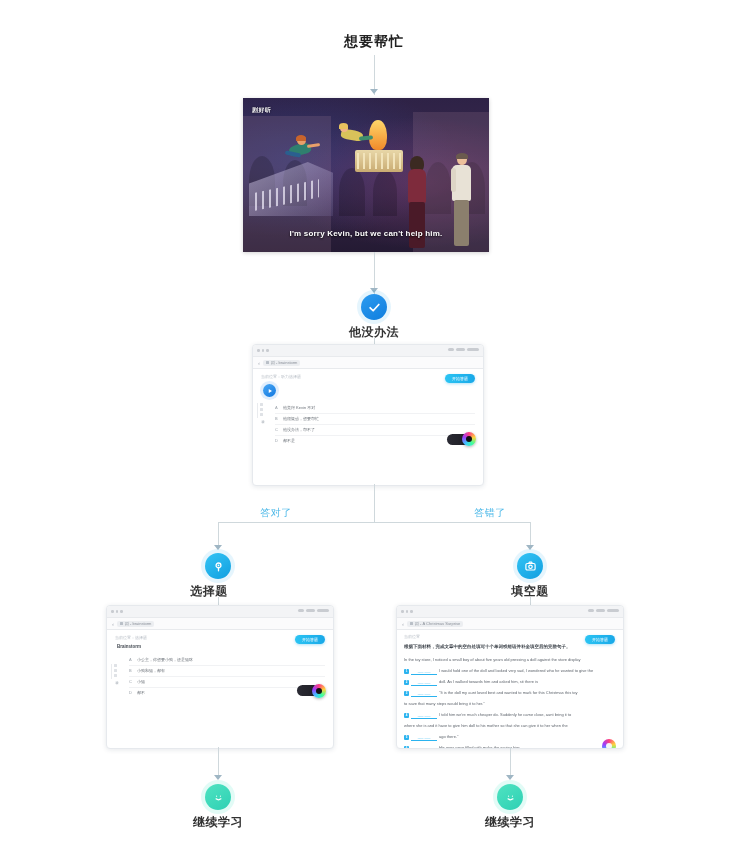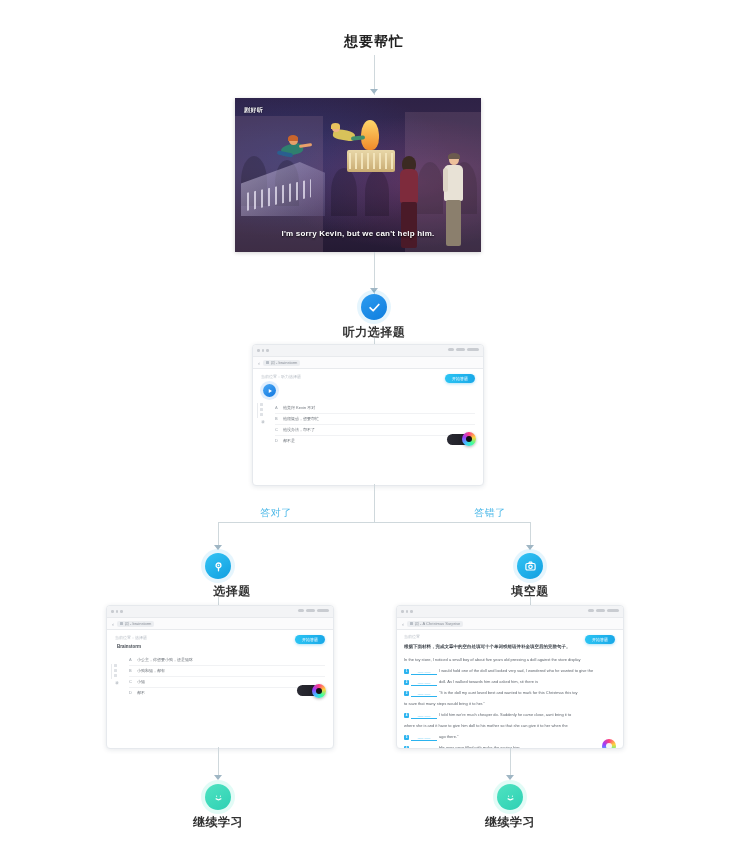--- a/index.html
+++ b/index.html
@@ -180,21 +180,21 @@
 </head>
 <body>
 
 <div class="stage">
 
   <div class="node-label title-label" style="left:374px;top:33px;">想要帮忙</div>
 
   <div class="vline" style="left:374px;top:55px;height:40px;"></div>
   <div class="arrow-d" style="left:374px;top:89px;"></div>
 
-  <div class="video" style="left:235px;top:98px;width:246px;height:154px;">
+  <div class="video" style="left:243px;top:98px;width:246px;height:154px;">
     <div class="vbg"></div>
 
     <div class="wall" style="left:0;top:18px;width:88px;height:136px;"></div>
     <div class="arch dark" style="left:6px;top:58px;width:26px;height:50px;"></div>
     <div class="arch dark" style="left:40px;top:62px;width:24px;height:46px;"></div>
     <div class="arch dark" style="left:96px;top:70px;width:26px;height:48px;"></div>
     <div class="arch dark" style="left:130px;top:72px;width:24px;height:46px;"></div>
     <div class="arch dark" style="left:182px;top:64px;width:26px;height:52px;"></div>
     <div class="arch dark" style="left:216px;top:64px;width:26px;height:52px;"></div>
     <div class="wall" style="left:170px;top:14px;width:78px;height:140px;"></div>
@@ -247,21 +247,21 @@
   </div>
 
   <div class="vline" style="left:374px;top:252px;height:42px;"></div>
   <div class="arrow-d" style="left:374px;top:288px;"></div>
 
   <div class="circ blue" style="left:374px;top:294px;">
     <svg width="13" height="13" viewBox="0 0 24 24" fill="none" stroke="#ffffff" stroke-width="3.2" stroke-linecap="round" stroke-linejoin="round">
       <polyline points="4,12.5 9.5,18 20,6.5"></polyline>
     </svg>
   </div>
-  <div class="node-label" style="left:374px;top:324px;">听力选择题</div>
+  <div class="node-label" style="left:374px;top:324px;">他没办法</div>
 
   <div class="vline" style="left:374px;top:338px;height:6px;"></div>
 
   <div class="card" style="left:252px;top:344px;width:230px;height:140px;">
     <div class="card-chrome">
       <span class="dot"></span>
       <span class="dot"></span>
       <span class="dot"></span>
       <span class="chrome-right">
         <i class="chrome-pill" style="width:6px;"></i>
@@ -325,21 +325,21 @@
   <div class="branch-text" style="left:276px;top:506px;">答对了</div>
   <div class="branch-text" style="left:490px;top:506px;">答错了</div>
 
   <div class="circ cyan" style="left:218px;top:553px;">
     <svg width="13" height="13" viewBox="0 0 24 24" fill="none" stroke="#ffffff" stroke-width="2.4">
       <circle cx="12" cy="10" r="4.5"></circle>
       <circle cx="12" cy="10" r="1.6" fill="#ffffff" stroke="none"></circle>
       <path d="M12 14.5 L12 20" stroke-linecap="round"></path>
     </svg>
   </div>
-  <div class="node-label" style="left:232px;top:583px;">选择题</div>
+  <div class="node-label" style="left:209px;top:583px;">选择题</div>
   <div class="vline" style="left:218px;top:597px;height:8px;"></div>
 
   <div class="circ cyan" style="left:530px;top:553px;">
     <svg width="13" height="13" viewBox="0 0 24 24" fill="none" stroke="#ffffff" stroke-width="2.2">
       <rect x="3.5" y="6.5" width="17" height="12" rx="2.5"></rect>
       <circle cx="12" cy="12.5" r="3.2"></circle>
       <path d="M8.5 6.5 L10 4 L14 4 L15.5 6.5" stroke-linejoin="round"></path>
     </svg>
   </div>
   <div class="node-label" style="left:530px;top:583px;">填空题</div>

